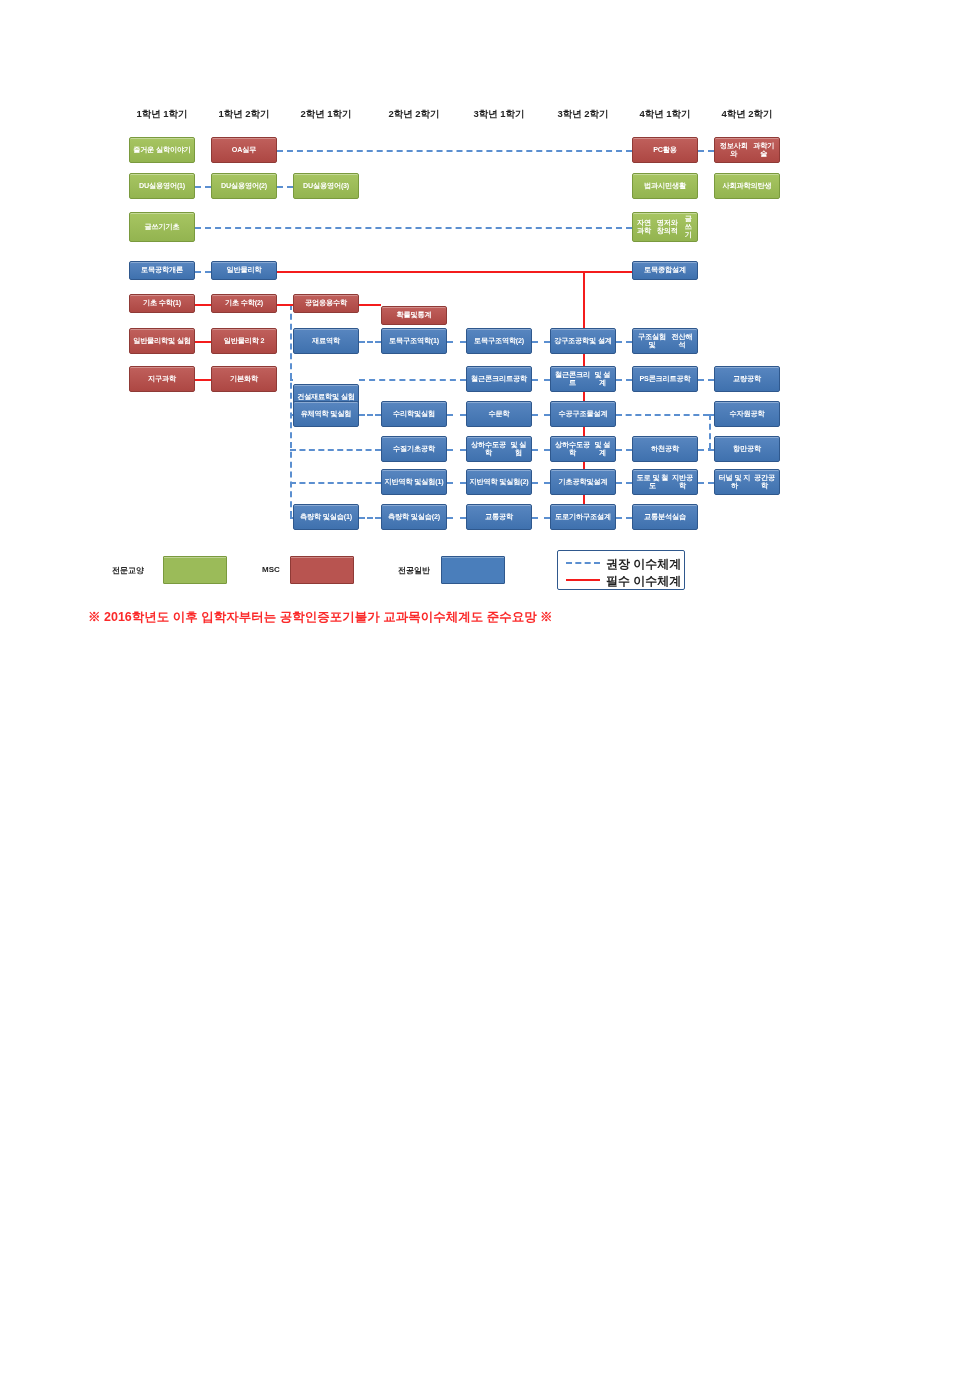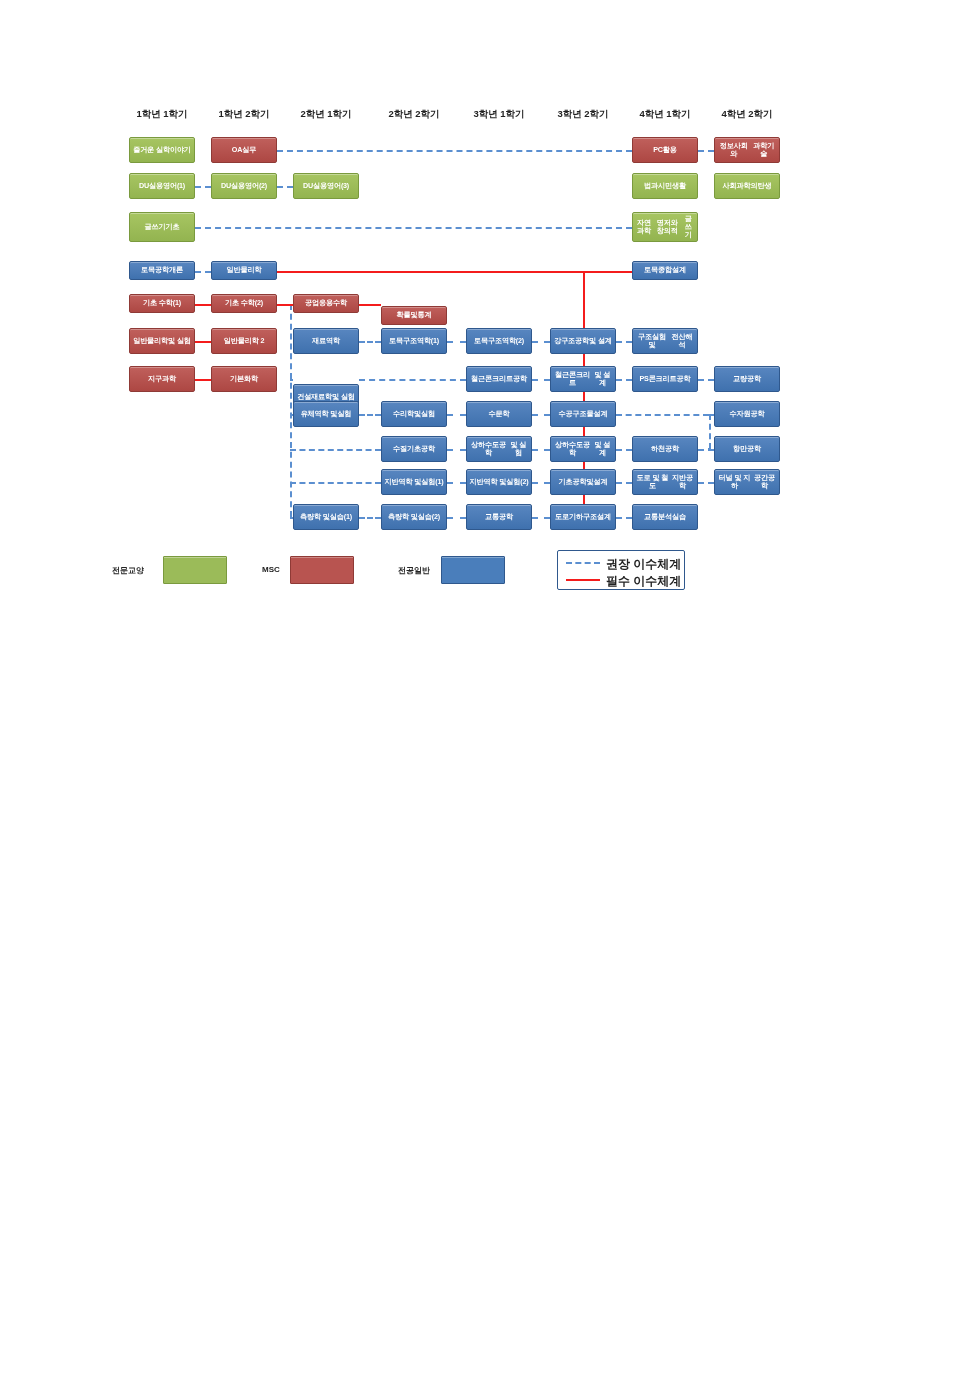--- a/index.html
+++ b/index.html
@@ -284,13 +284,14 @@
     <div class="lg-swatch green" style="left: 163px; top: 556px; width: 62px; height: 26px; background: rgb(155, 187, 89); border: 1.5px solid rgb(122, 154, 62);"></div>
     <div class="lg-label" style="left: 262px; top: 565px;">MSC</div>
     <div class="lg-swatch red" style="left: 290px; top: 556px; width: 62px; height: 26px; background: rgb(184, 84, 80); border: 1.5px solid rgb(143, 58, 54);"></div>
     <div class="lg-label" style="left: 398px; top: 565px;">전공일반</div>
     <div class="lg-swatch blue" style="left: 441px; top: 556px; width: 62px; height: 26px; background: rgb(74, 126, 187); border: 1.5px solid rgb(47, 88, 141);"></div>
     <div class="lg-box" style="left: 557px; top: 550px; width: 126px; height: 38px;"></div>
     <div class="lg-line-dash" style="left: 566px; top: 562px; width: 34px;"></div>
     <div class="lg-txt" style="left: 606px; top: 556px;">권장 이수체계</div>
     <div class="lg-line-solid" style="left: 566px; top: 579px; width: 34px;"></div>
     <div class="lg-txt" style="left: 606px; top: 573px;">필수 이수체계</div>
+    <div class="footnote" style="left: 88px; top: 609px;">※ 2016학년도 이후 입학자부터는 공학인증포기불가 교과목이수체계도 준수요망 ※</div>
   </div>
 
 </body></html>

